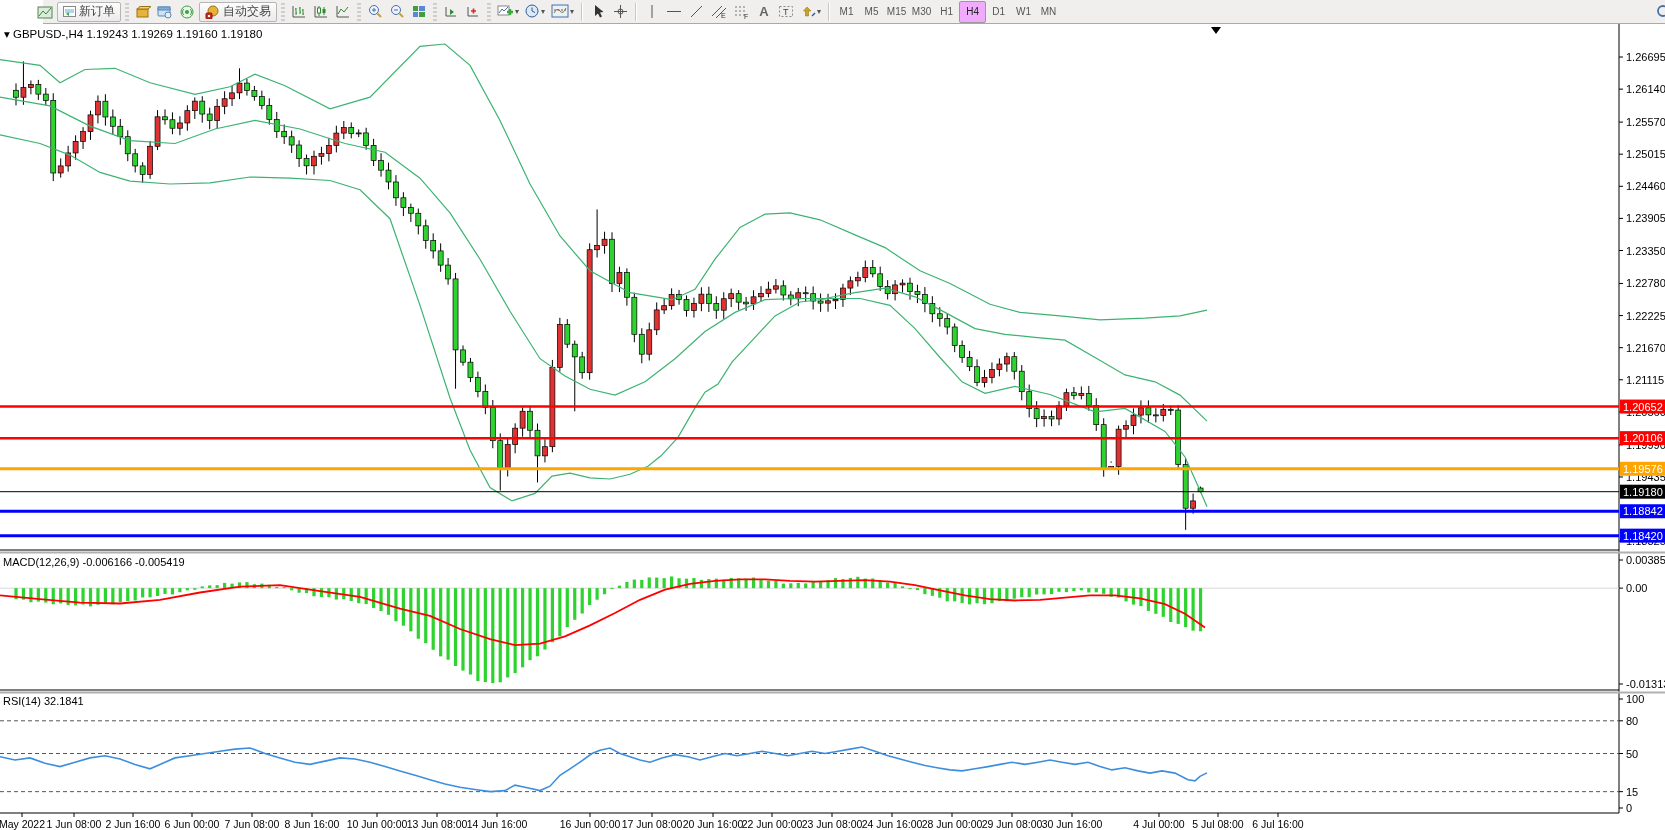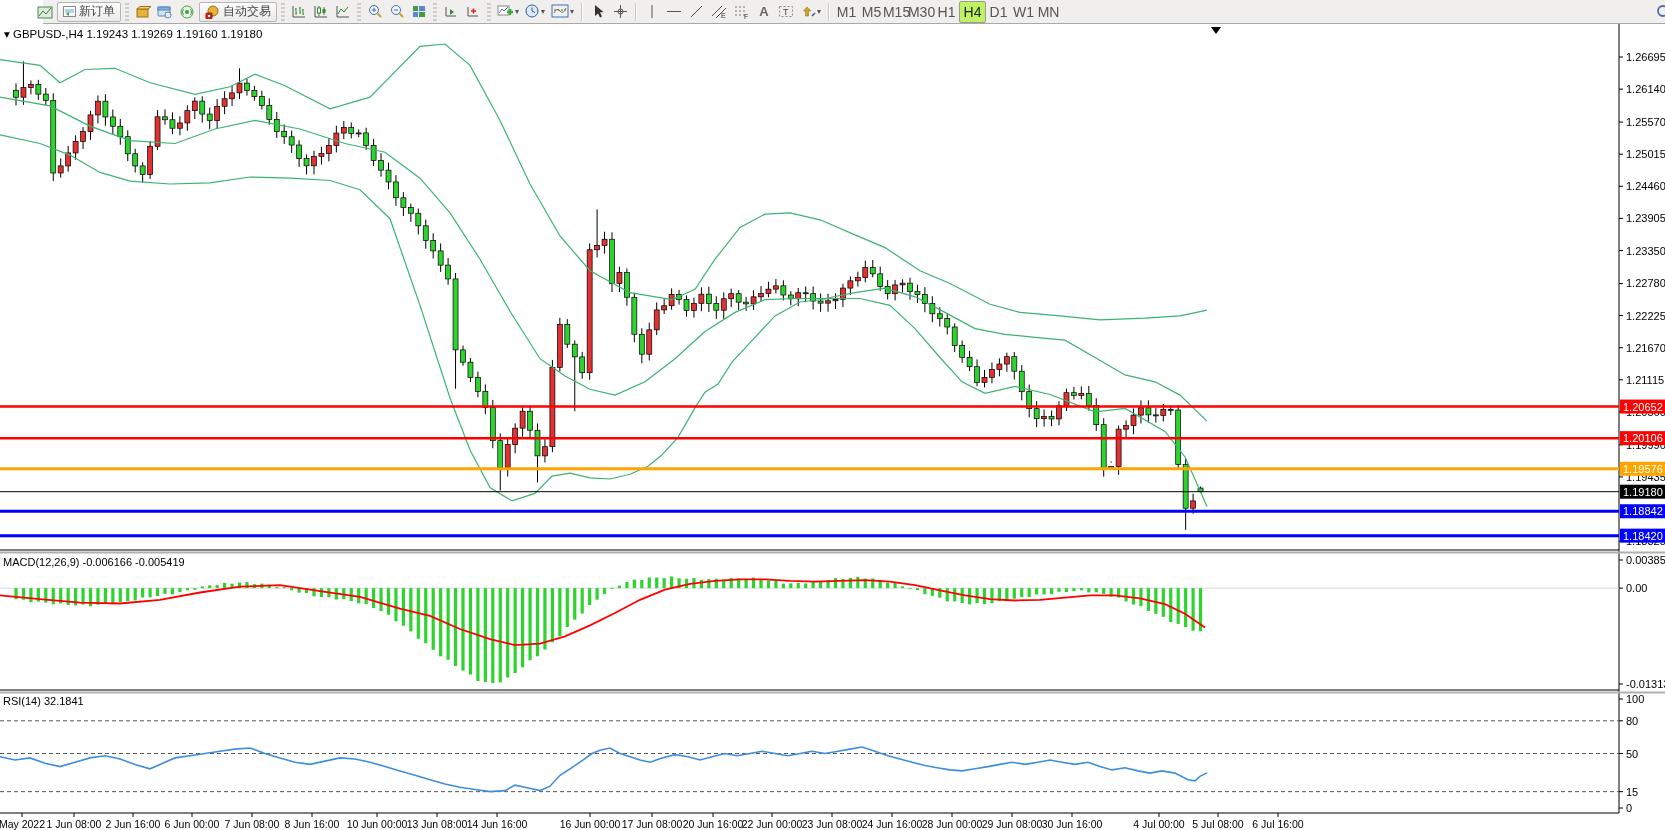--- a/index.html
+++ b/index.html
@@ -6,22 +6,22 @@
   body{width:1665px;height:830px;position:relative;font-family:"Liberation Sans",sans-serif;overflow:hidden;}
   
   .toolbar{position:absolute;top:0;left:0;width:1665px;height:24px;background:#f0efee;
     border-bottom:1px solid #a9a9a9;display:flex;align-items:center;box-sizing:border-box;z-index:5;margin-left:43px;}
   .tbtn{height:20px;min-width:20px;display:flex;align-items:center;justify-content:center;
     margin:0 1px;padding:0 2px;box-sizing:border-box;color:#444;font-size:12px;cursor:default;}
   .tbtn.labeled{padding:0 5px;gap:3px;border:1px solid #b5b5b5;border-radius:2px;background:linear-gradient(#fdfdfd,#eceaea);}
   .tbtn svg{display:block;}
   .tsep{width:1px;height:18px;background:#c9c7c5;border-right:1px solid #fff;margin:0 4px;}
   .grip{width:4px;height:18px;margin:0 3px;background:repeating-linear-gradient(180deg,#cfcdcb 0 2px,#f0efee 2px 4px);}
-  .tf{font-size:14px;color:#555;width:25px;height:20px;display:flex;align-items:center;justify-content:center;}
-  .tf.active{background:#bef264;border:1px solid #9a9a9a;border-radius:2px;color:#222;}
+  .tf{font-size:10px;color:#555;width:25px;height:20px;display:flex;align-items:center;justify-content:center;}
+  .tf.active{background:#f0abfc;border:1px solid #9a9a9a;border-radius:2px;color:#222;}
   .drop{font-size:8px;color:#555;margin-left:1px;}
   .spacer{flex:1;}
   .badge{position:absolute;top:-4px;right:-6px;background:#e53023;color:#fff;border-radius:50%;
     width:13px;height:13px;font-size:9px;display:flex;align-items:center;justify-content:center;}
   .chat-wrap{position:relative;margin-right:14px;}
   
   #chart-svg{position:absolute;top:24px;left:0;}
   text{font-family:"Liberation Sans",sans-serif;}
 </style>
 </head>

